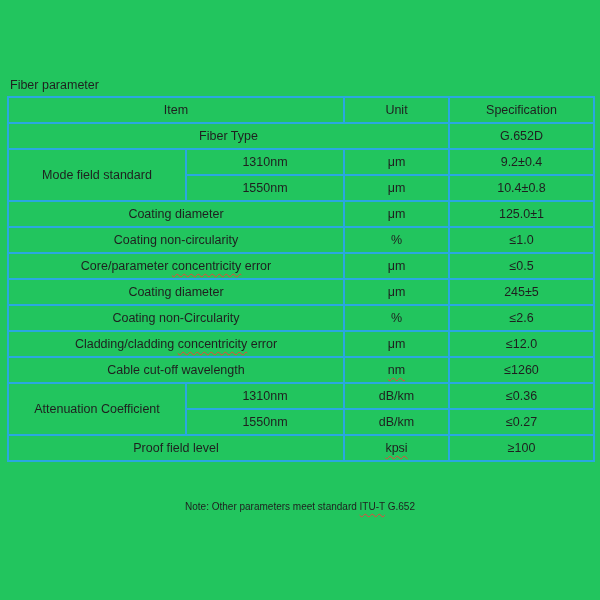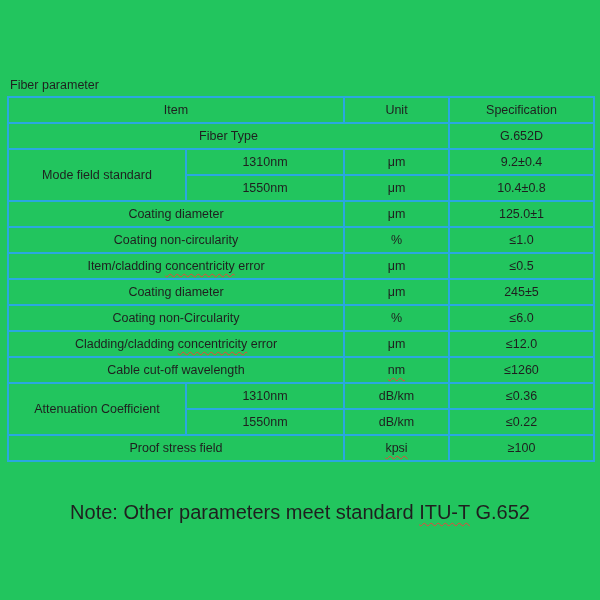--- a/index.html
+++ b/index.html
@@ -49,21 +49,21 @@
     text-decoration-thickness: 1px;
     text-underline-offset: 3px;
     margin-top: 24px;
   }
   .note {
     position: absolute;
     left: 0;
     top: 501px;
     width: 600px;
     text-align: center;
-    font-size: 20px;
+    font-size: 10px;
     color: var(--text, #1f1f1f);
   }
 </style>
 </head>
 <body>
 
 <div class="page">
 
   <div class="caption">Fiber parameter</div>
 
@@ -104,35 +104,35 @@
         <td>125.0±1</td>
       </tr>
 
       <tr>
         <td colspan="2">Coating non-circularity</td>
         <td>%</td>
         <td>≤1.0</td>
       </tr>
 
       <tr>
-        <td colspan="2"><span>Item/cladding </span><span class="sq">concentricity</span><span> error</span></td>
+        <td colspan="2"><span>Core/parameter </span><span class="sq">concentricity</span><span> error</span></td>
         <td>μm</td>
         <td>≤0.5</td>
       </tr>
 
       <tr>
         <td colspan="2">Coating diameter</td>
         <td>μm</td>
         <td>245±5</td>
       </tr>
 
       <tr>
         <td colspan="2">Coating non-Circularity</td>
         <td>%</td>
-        <td>≤6.0</td>
+        <td>≤2.6</td>
       </tr>
 
       <tr>
         <td colspan="2"><span>Cladding/cladding </span><span class="sq">concentricity</span><span> error</span></td>
         <td>μm</td>
         <td>≤12.0</td>
       </tr>
 
       <tr>
         <td colspan="2">Cable cut-off wavelength</td>
@@ -142,25 +142,25 @@
 
       <tr>
         <td rowspan="2">Attenuation Coefficient</td>
         <td>1310nm</td>
         <td>dB/km</td>
         <td>≤0.36</td>
       </tr>
       <tr>
         <td>1550nm</td>
         <td>dB/km</td>
-        <td>≤0.22</td>
+        <td>≤0.27</td>
       </tr>
 
       <tr>
-        <td colspan="2">Proof stress field</td>
+        <td colspan="2">Proof field level</td>
         <td><span class="sq">kpsi</span></td>
         <td>≥100</td>
       </tr>
     </tbody>
   </table>
 
   <div class="note"><span>Note: Other parameters meet standard </span><span class="sq">ITU-T</span><span> G.652</span></div>
 
 </div>
 

